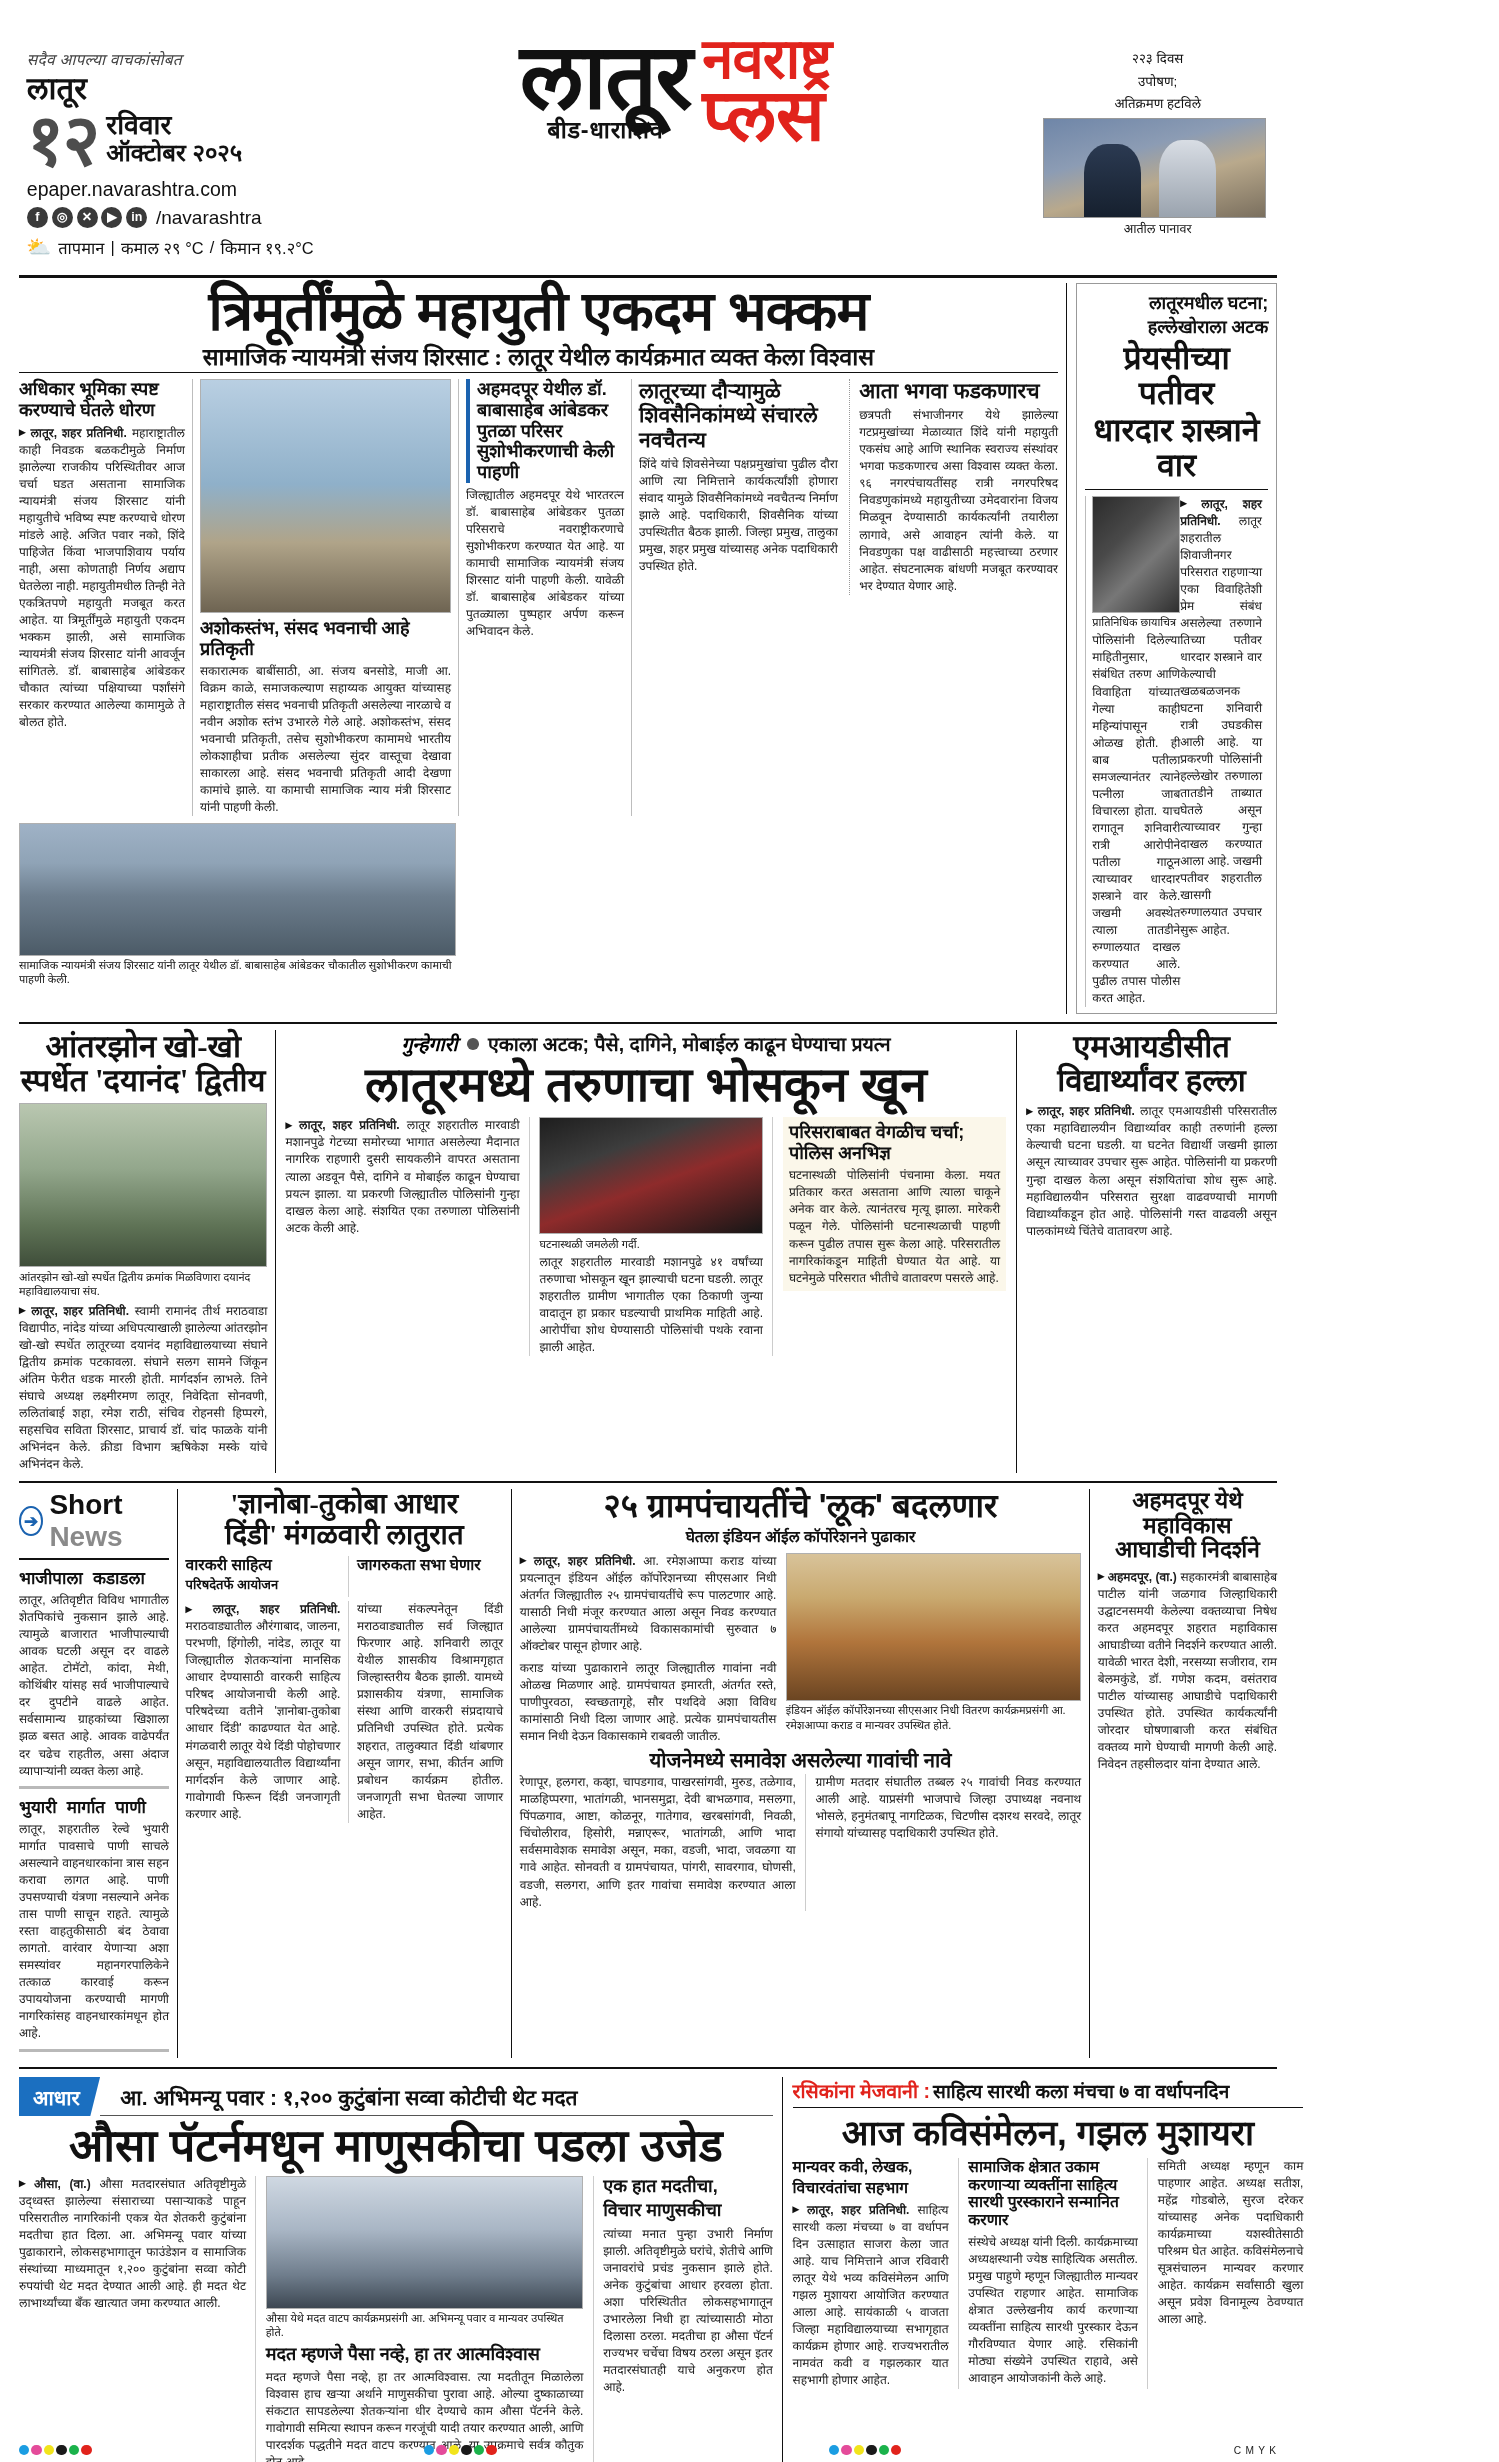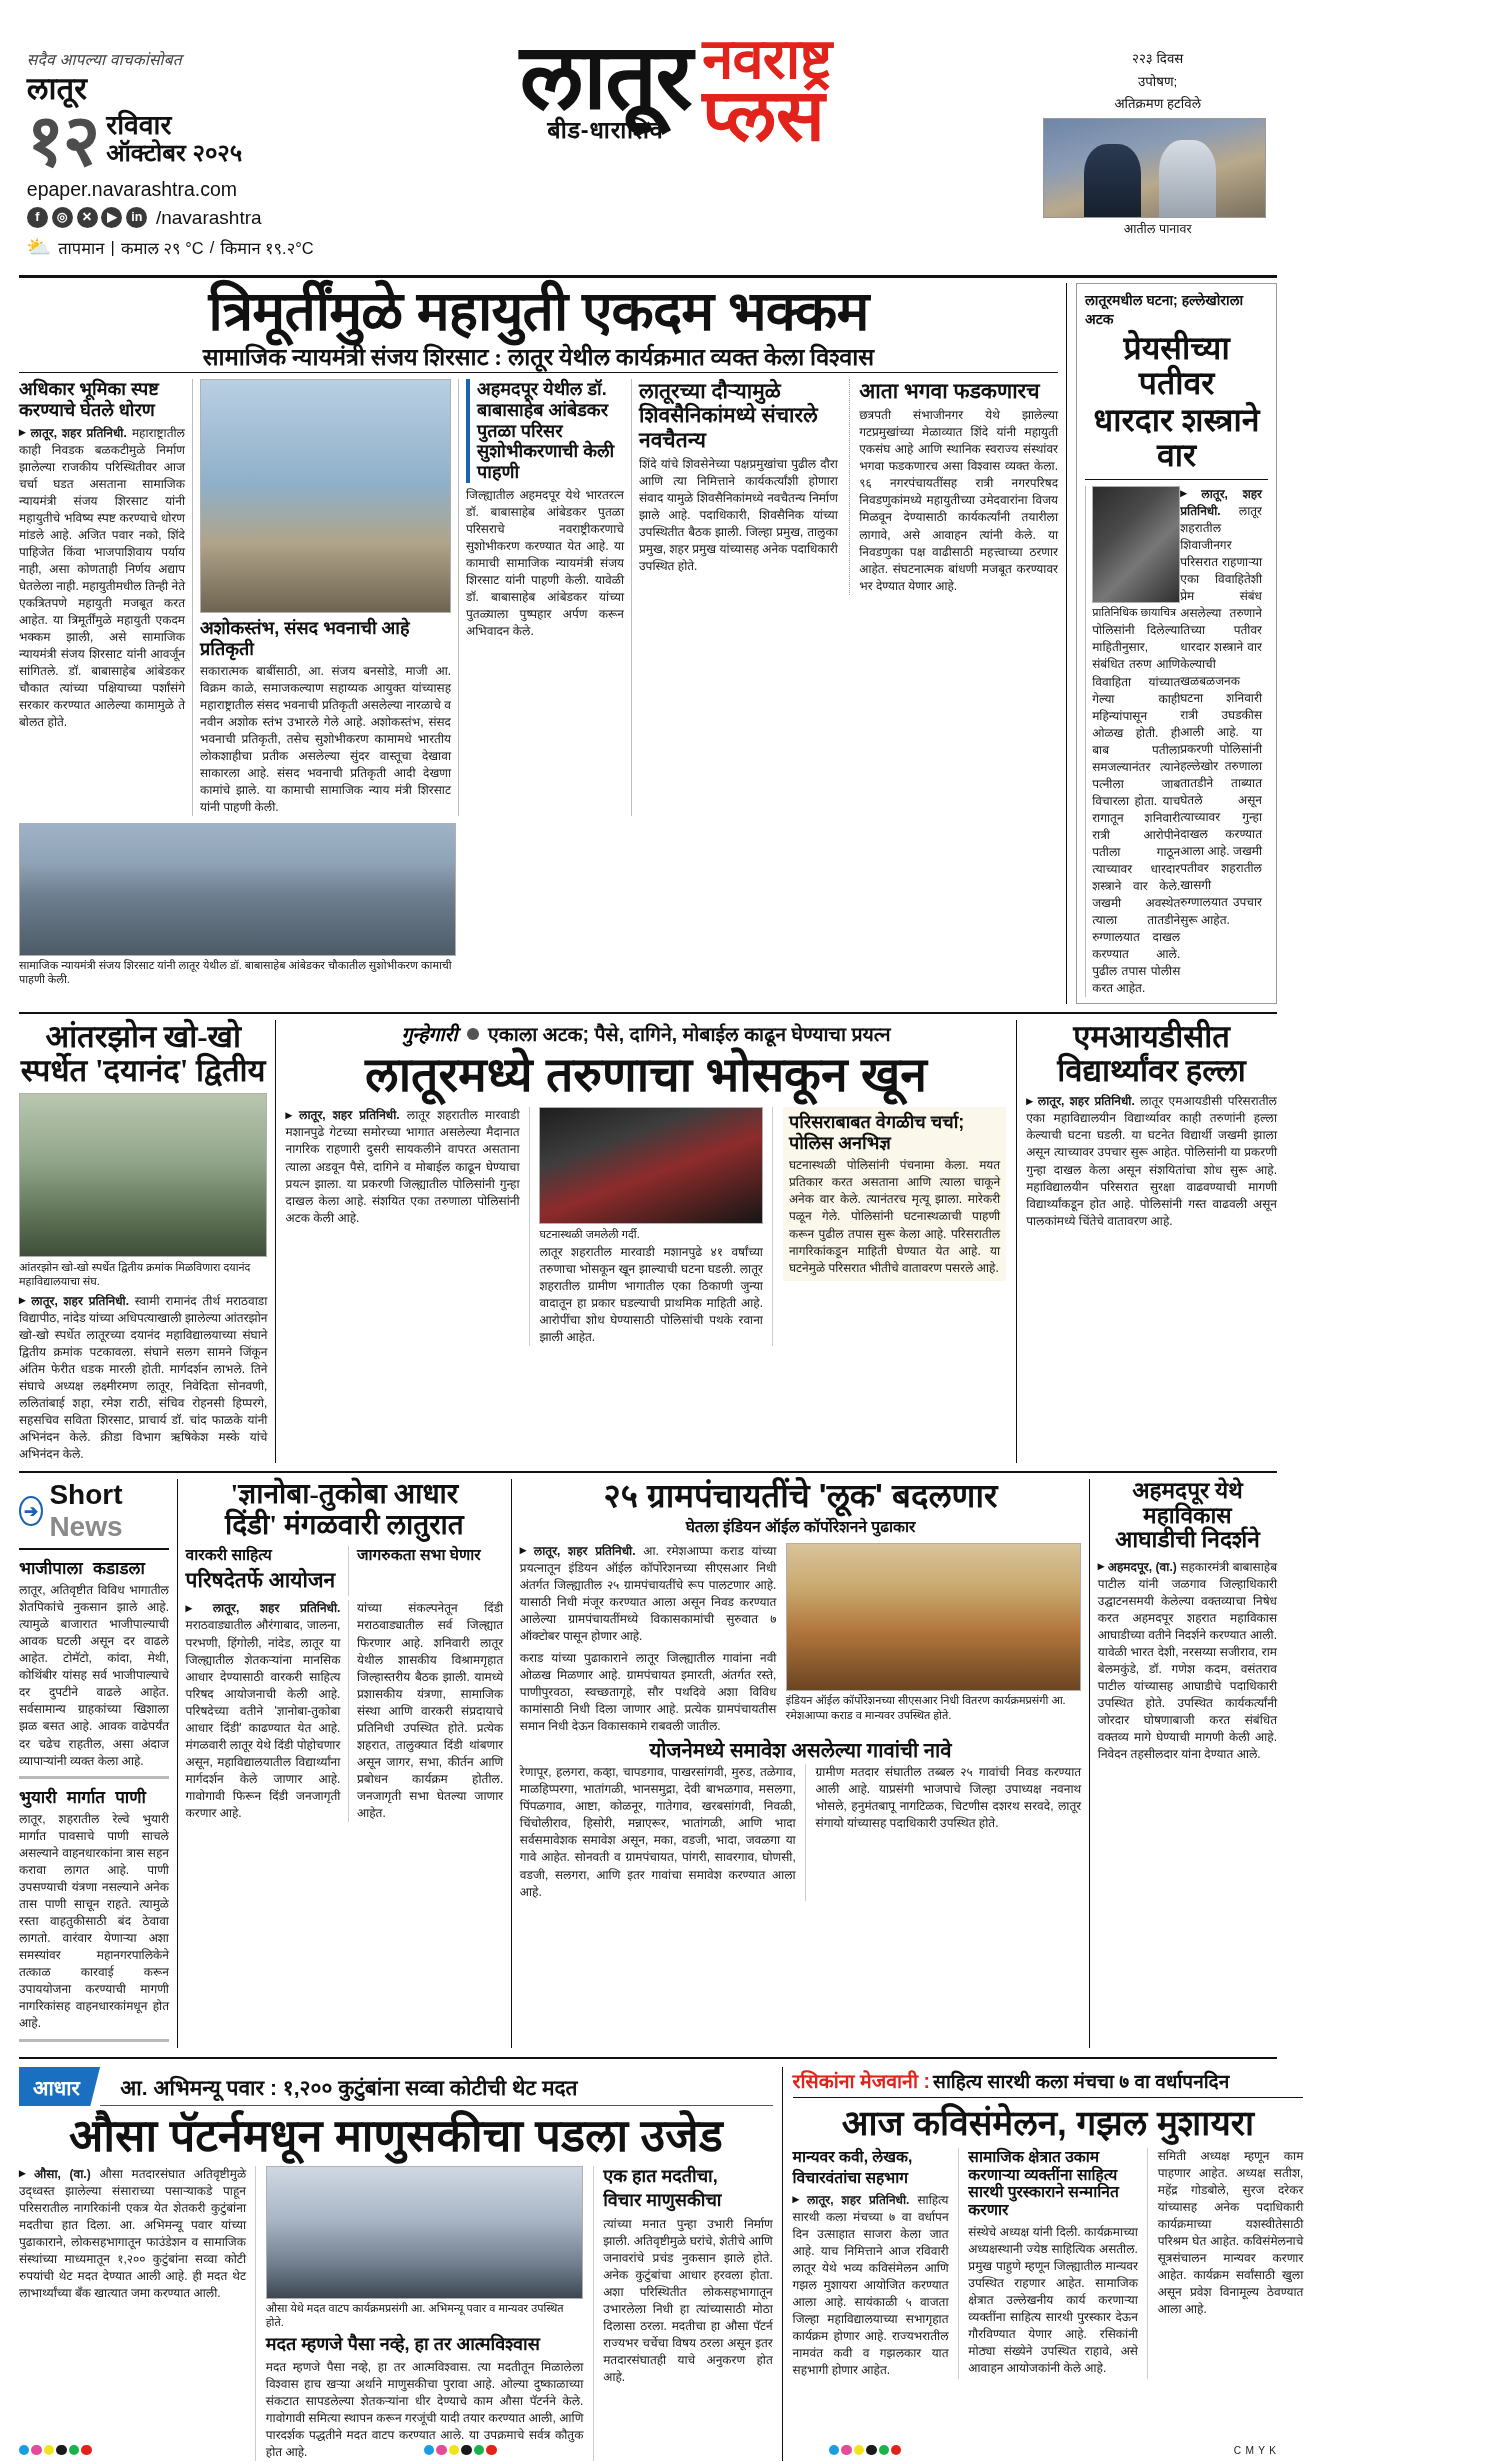--- a/index.html
+++ b/index.html
@@ -178,21 +178,21 @@
   .sub-hl {
     font-family: "Liberation Sans", sans-serif; font-weight: 900; font-size: 18px;
     line-height: 1.15; margin-bottom: 3.9px;
   }
   .blue-bar { border-left: 4.7px solid #1b63b0; padding-left: 7px; }
   .tint { background: #fbf7ea; padding: 4.7px 6.2px; }
 
   
   .rbox { border: 1.6px solid #999; padding: 6.2px 7.8px; }
   .rbox-k {
-    font-family:"Liberation Sans", sans-serif; font-weight:700; font-size: 14px; text-align:left;
+    font-family:"Liberation Sans", sans-serif; font-weight:700; font-size: 18px; text-align:right;
   }
   .rbox-hl {
     font-family:"Liberation Sans", sans-serif; font-weight: 900; font-size: 32px;
     text-align: center; line-height: 1.08; margin-top: 3.1px;
   }
   .rbox-cols { display:flex; margin-top: 6.2px; }
 
   
   .sec2 { display: flex; margin-top: 7.8px; border-top: 2.3px solid #111; padding-top: 6.2px; }
   .s2a { width: 353px; padding-right: 7.8px; }
@@ -460,21 +460,21 @@
       </div>
       <div class="sn-rule"></div>
     </div>
 
     <div class="s3b">
       <div class="hl-serif" style="font-size:28px">'ज्ञानोबा-तुकोबा आधार</div>
       <div class="hl-serif" style="font-size:28px">दिंडी' मंगळवारी लातुरात</div>
       <div style="display:flex;margin-top:6.2px;gap:7.8px">
         <div style="width:50%">
           <div class="sub-hl" style="font-size:15.6px">वारकरी साहित्य</div>
-          <div class="sub-hl" style="font-size:21px">परिषदेतर्फे आयोजन</div>
+          <div class="sub-hl" style="font-size:13px">परिषदेतर्फे आयोजन</div>
         </div>
         <div style="width:50%;border-left:0.8px solid #ccc;padding-left:7.8px">
           <div class="sub-hl" style="font-size:15.6px">जागरुकता सभा घेणार</div>
         </div>
       </div>
       <div style="display:flex;margin-top:4.7px;gap:7.8px">
         <p class="body-txt" style="width:50%">
           <span class="dateline arrow-b">लातूर, शहर प्रतिनिधी.</span>
           <span>मराठवाड्यातील औरंगाबाद, जालना, परभणी, हिंगोली, नांदेड, लातूर या जिल्ह्यातील शेतकऱ्यांना मानसिक आधार देण्यासाठी वारकरी साहित्य परिषद आयोजनाची केली आहे. परिषदेच्या वतीने 'ज्ञानोबा-तुकोबा आधार दिंडी' काढण्यात येत आहे. मंगळवारी लातूर येथे दिंडी पोहोचणार असून, महाविद्यालयातील विद्यार्थ्यांना मार्गदर्शन केले जाणार आहे. गावोगावी फिरून दिंडी जनजागृती करणार आहे.</span>
         </p>

